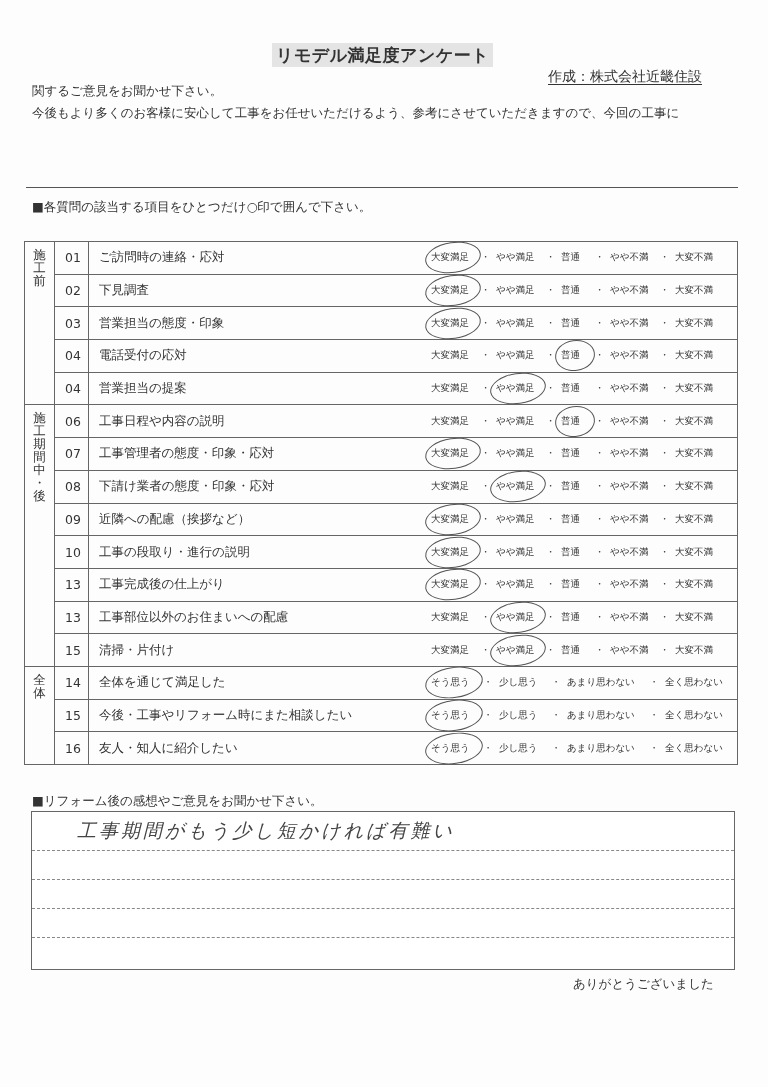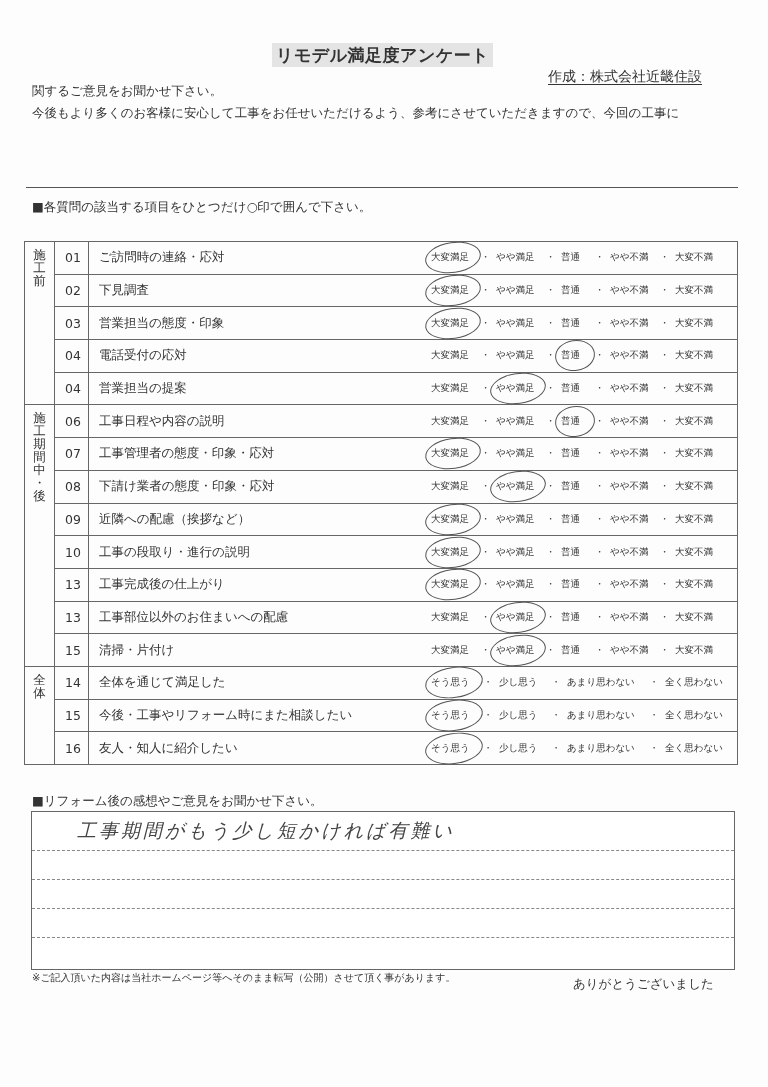--- a/index.html
+++ b/index.html
@@ -354,15 +354,14 @@
 <div class="comment-label">■リフォーム後の感想やご意見をお聞かせ下さい。</div>
 <div class="comment-box">
   <div class="cline" style="top:38px"></div>
   <div class="cline" style="top:67px"></div>
   <div class="cline" style="top:96px"></div>
   <div class="cline" style="top:125px"></div>
   <div class="handwritten">工事期間がもう少し短かければ有難い</div>
 </div>
 
 <div class="note">
-  <div>※ご記入頂いた内容は当社ホームページ等へそのまま転写（公開）させて頂く事があります。</div>
 </div>
 <div class="thanks">ありがとうございました</div>
 
 </body></html>

